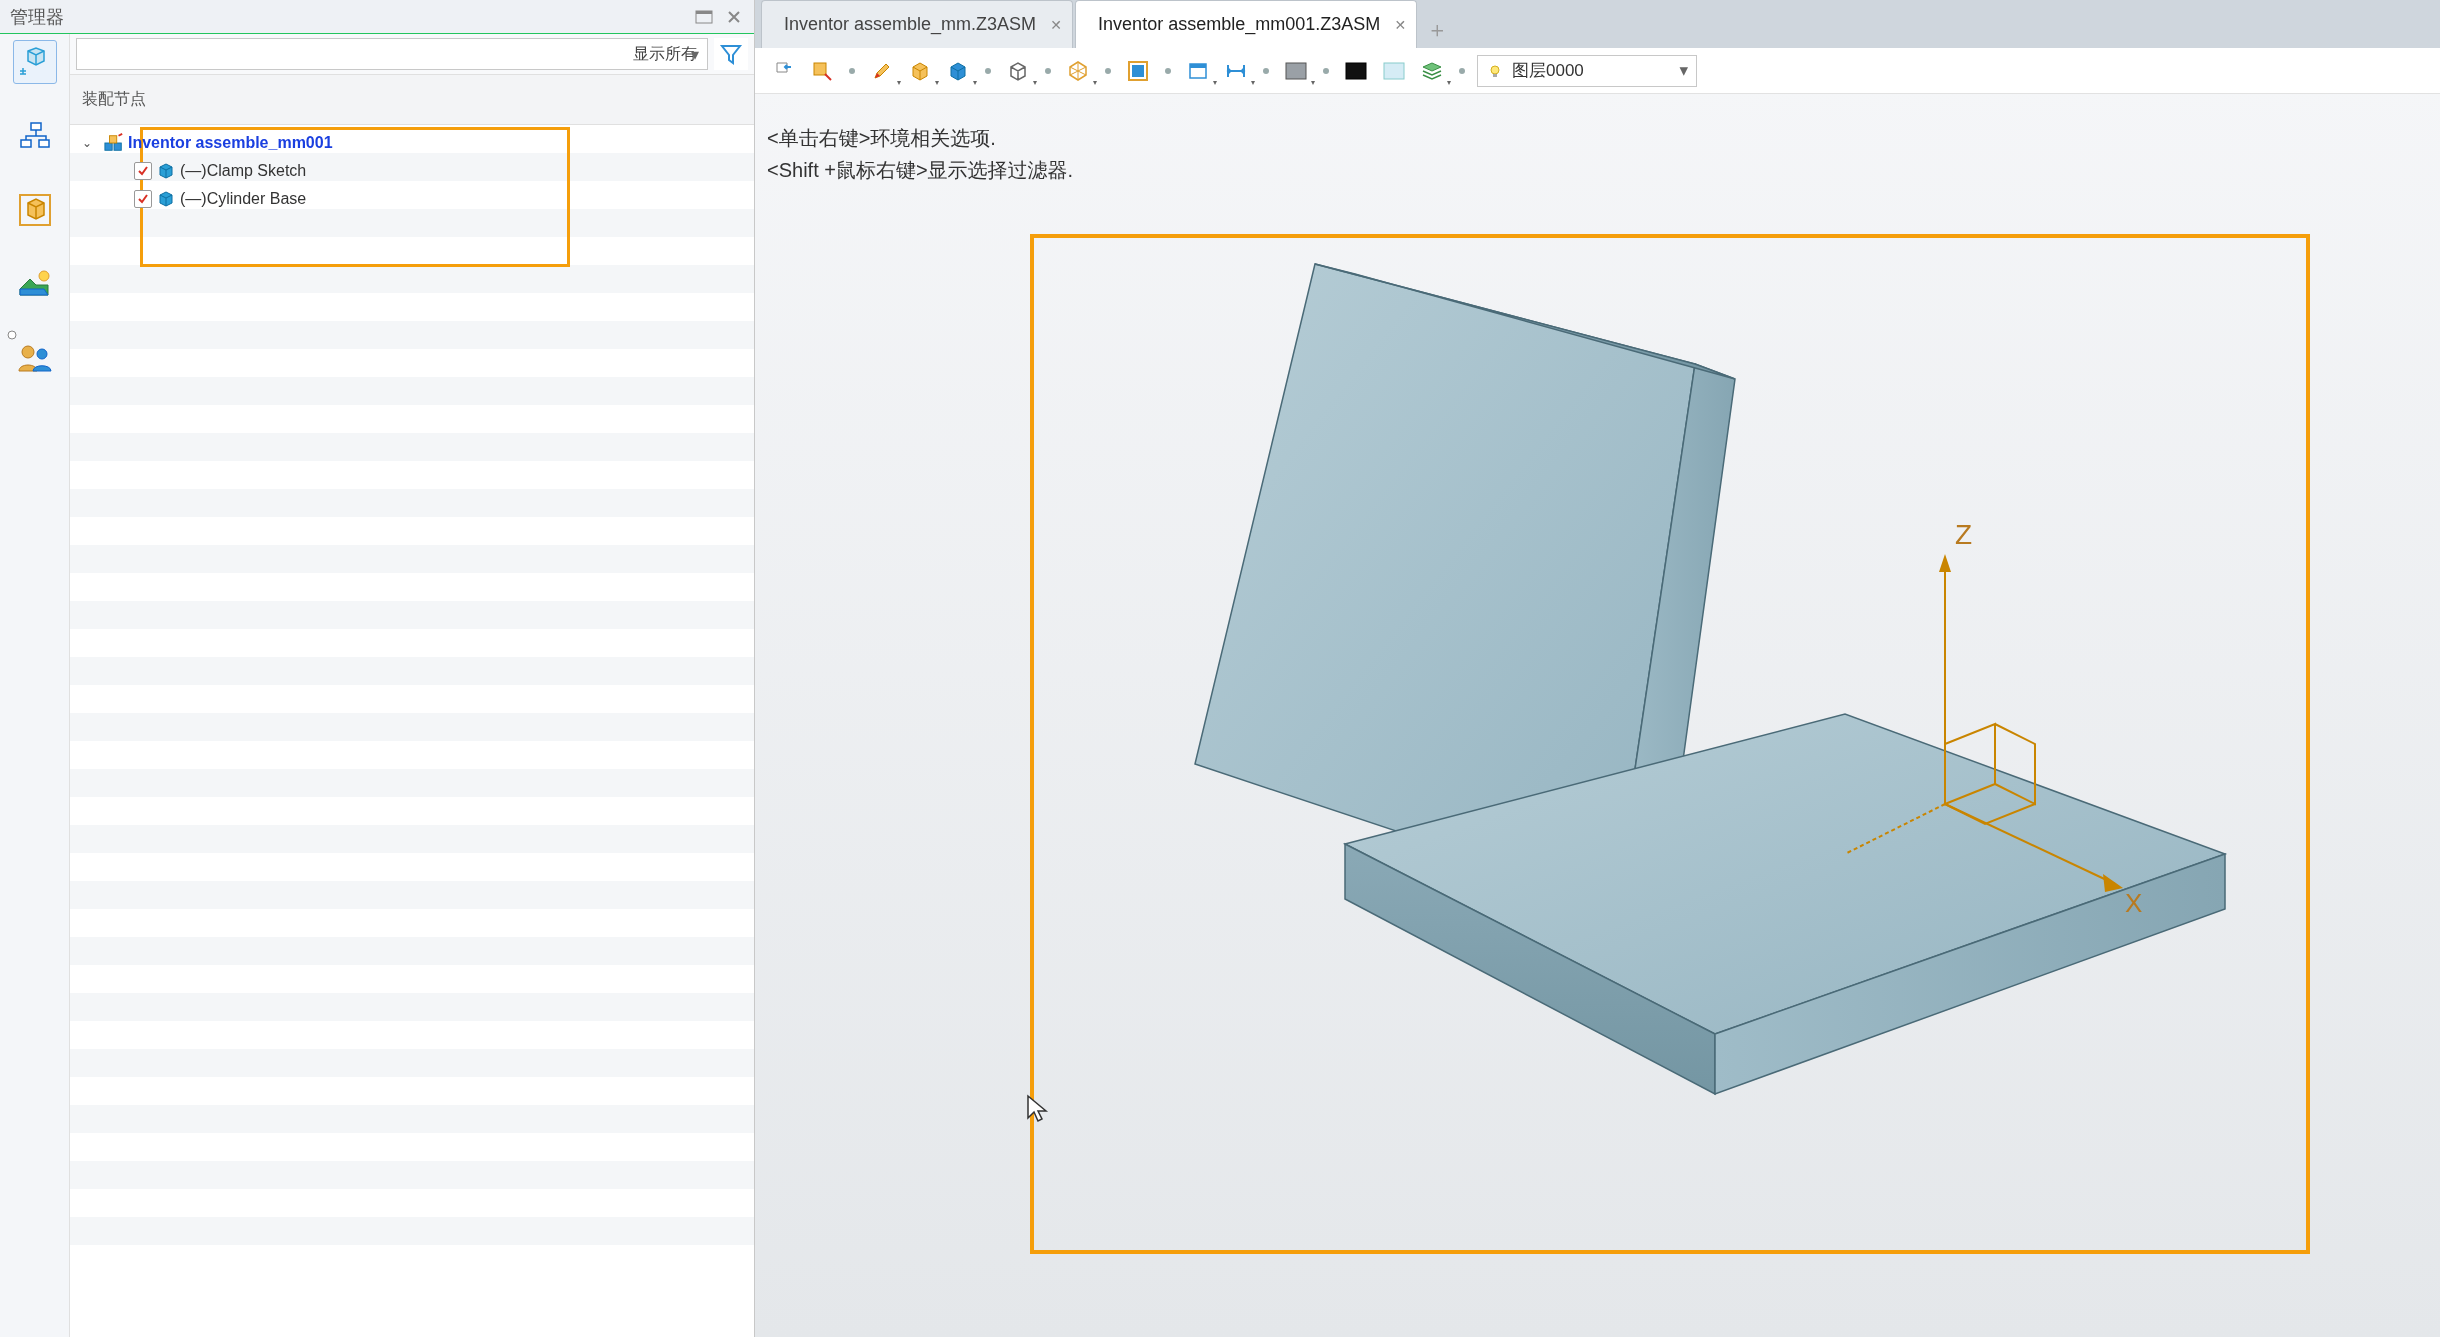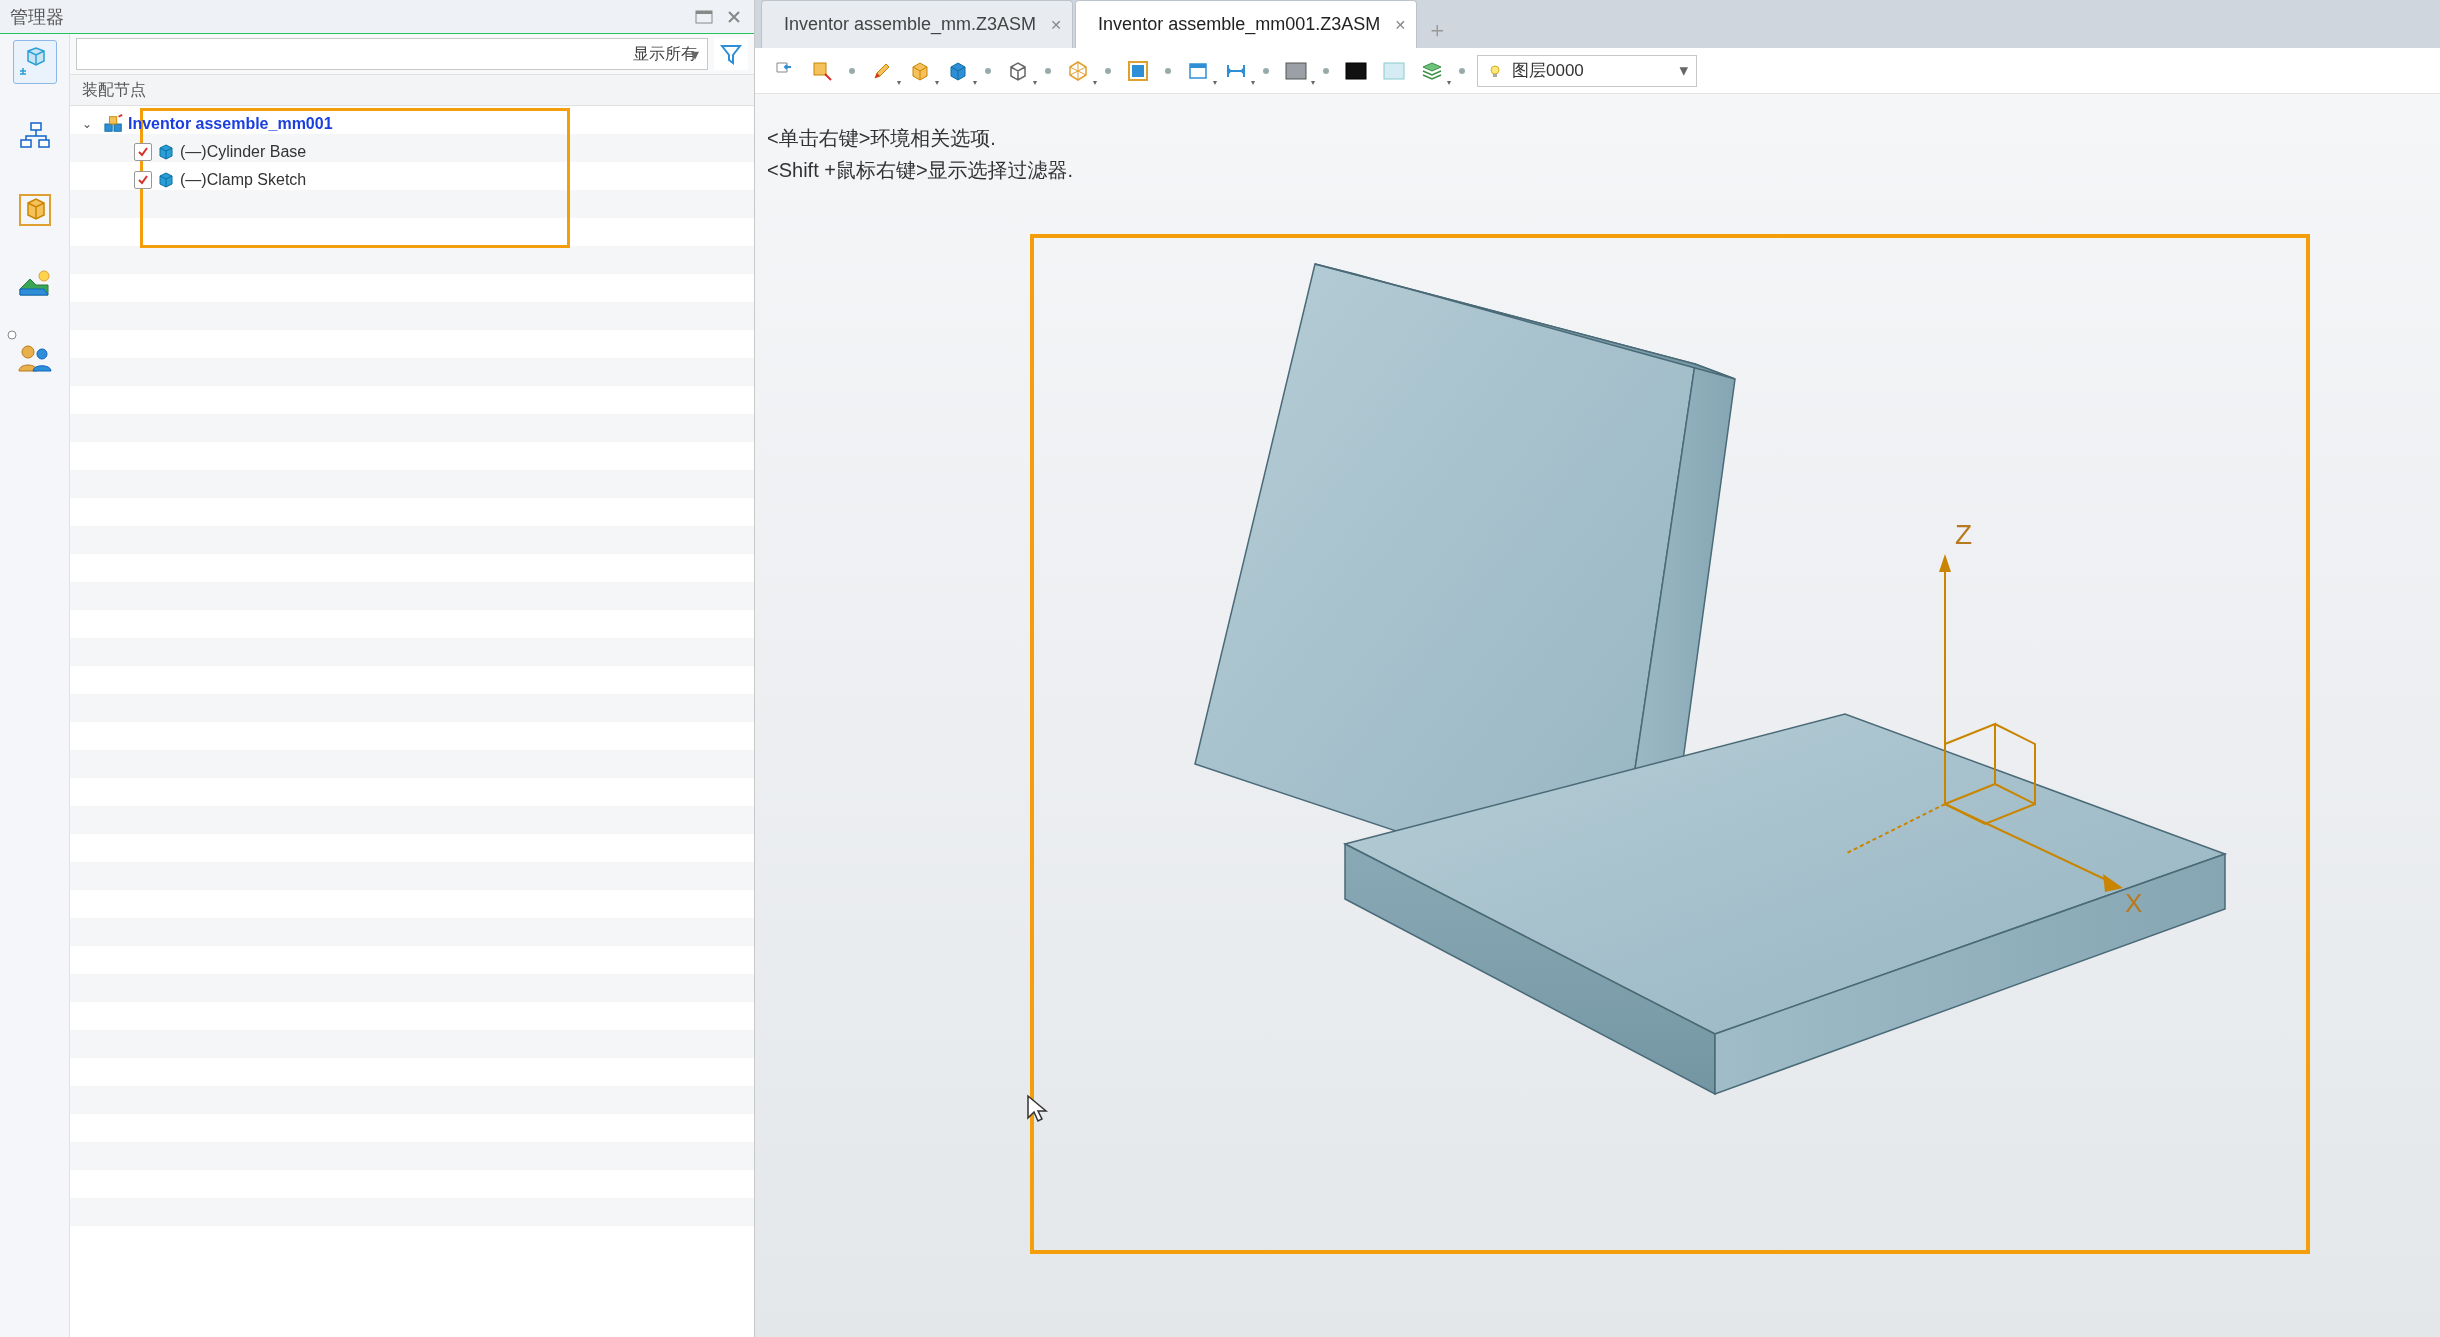--- a/index.html
+++ b/index.html
@@ -15,21 +15,21 @@
   .hdr-ico { width: 20px; height: 20px; display: inline-flex; align-items: center; justify-content: center; cursor: pointer; color: #777; }
   .manager-body { display: flex; flex: 1; }
   .vtabstrip { width: 70px; background: #f4f6f9; border-right: 1px solid #e0e0e0; display: flex; flex-direction: column; align-items: center; padding-top: 6px; gap: 30px; }
   .vtab { width: 44px; height: 44px; display: flex; align-items: center; justify-content: center; border-radius: 3px; cursor: pointer; position: relative; }
   .vtab.active { border: 1px solid #8bb8e8; background: #eaf2fb; }
   .tree-area { flex: 1; display: flex; flex-direction: column; }
   .filter-row { display: flex; align-items: center; height: 40px; padding: 4px 6px; gap: 6px; }
   .filter-select { flex: 1; height: 32px; border: 1px solid #c8c8c8; background: #fff; display: flex; align-items: center; padding: 0 10px; font-size: 16px; color: #444; position: relative; justify-content: flex-end; }
   .filter-select::after { content: "▾"; position: absolute; right: 8px; color: #666; }
   .filter-btn { width: 34px; height: 32px; background: #fff; display: flex; align-items: center; justify-content: center; cursor: pointer; }
-  .col-header { height: 32px; display: flex; align-items: center; padding: 0 12px; background: #f3f4f6; border-top: 1px solid #e0e0e0; border-bottom: 1px solid #e0e0e0; font-size: 16px; color: #555; }
+  .col-header { height: 51px; display: flex; align-items: center; padding: 0 12px; background: #f3f4f6; border-top: 1px solid #e0e0e0; border-bottom: 1px solid #e0e0e0; font-size: 16px; color: #555; }
   .tree { flex: 1; background: #fff; position: relative; }
   .tree-stripes { position: absolute; inset: 0; }
   .stripe { height: 28px; }
   .stripe:nth-child(even) { background: #f4f6f8; }
   .tree-content { position: relative; padding: 4px 0; }
   .tree-highlight { position: absolute; left: 70px; top: 2px; width: 430px; height: 140px; border: 3px solid #f59e0b; pointer-events: none; }
   .node-row { display: flex; align-items: center; height: 28px; padding-left: 12px; gap: 4px; font-size: 16px; cursor: pointer; position: relative; z-index: 2; }
   .node-row.child { padding-left: 64px; }
   .expander { width: 18px; color: #555; font-size: 12px; }
   .node-ico { width: 20px; height: 20px; display: inline-flex; align-items: center; justify-content: center; }
@@ -199,35 +199,35 @@
                     <svg width="12" height="12" viewBox="0 0 12 12">
                       <path d="M2 6 L5 9 L10 2" fill="none" stroke-width="2"></path>
                     </svg>
                   </span>
                 <span class="node-ico cube-ico">
                   <svg width="18" height="18" viewBox="0 0 18 18">
                       <path d="M3 5 L9 2 L15 5 L15 13 L9 16 L3 13 Z"></path>
                       <path d="M3 5 L9 8 L15 5 M9 8 L9 16" fill="none"></path>
                     </svg>
                 </span>
-                <span class="child-label">(—)Cylinder Base</span>
+                <span class="child-label">(—)Clamp Sketch</span>
               </div>
               <div class="node-row child">
                 <span class="chk">
                     <svg width="12" height="12" viewBox="0 0 12 12">
                       <path d="M2 6 L5 9 L10 2" fill="none" stroke-width="2"></path>
                     </svg>
                   </span>
                 <span class="node-ico cube-ico">
                   <svg width="18" height="18" viewBox="0 0 18 18">
                       <path d="M3 5 L9 2 L15 5 L15 13 L9 16 L3 13 Z"></path>
                       <path d="M3 5 L9 8 L15 5 M9 8 L9 16" fill="none"></path>
                     </svg>
                 </span>
-                <span class="child-label">(—)Clamp Sketch</span>
+                <span class="child-label">(—)Cylinder Base</span>
               </div>
             </div>
             <div class="tree-highlight"></div>
           </div>
         </div>
       </div>
     </div>
 
     <div class="right-pane">
       <div class="doc-tabs">

